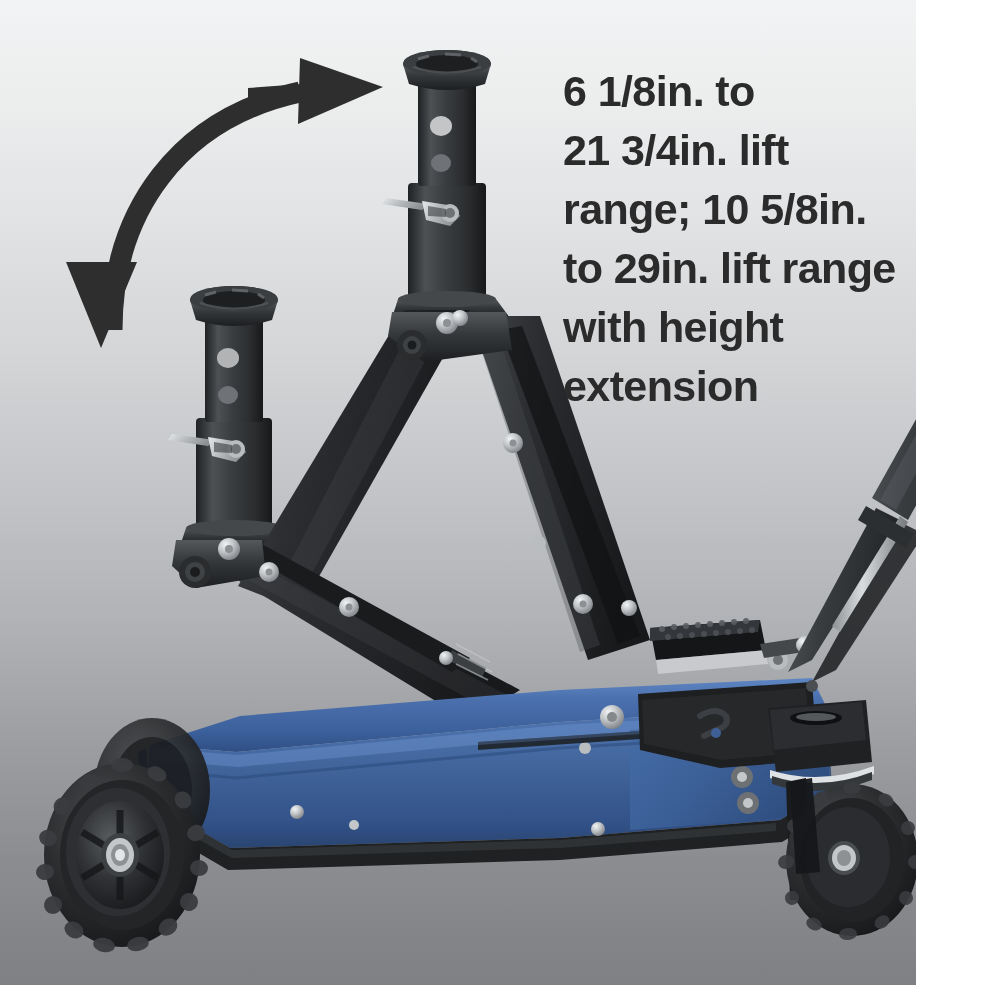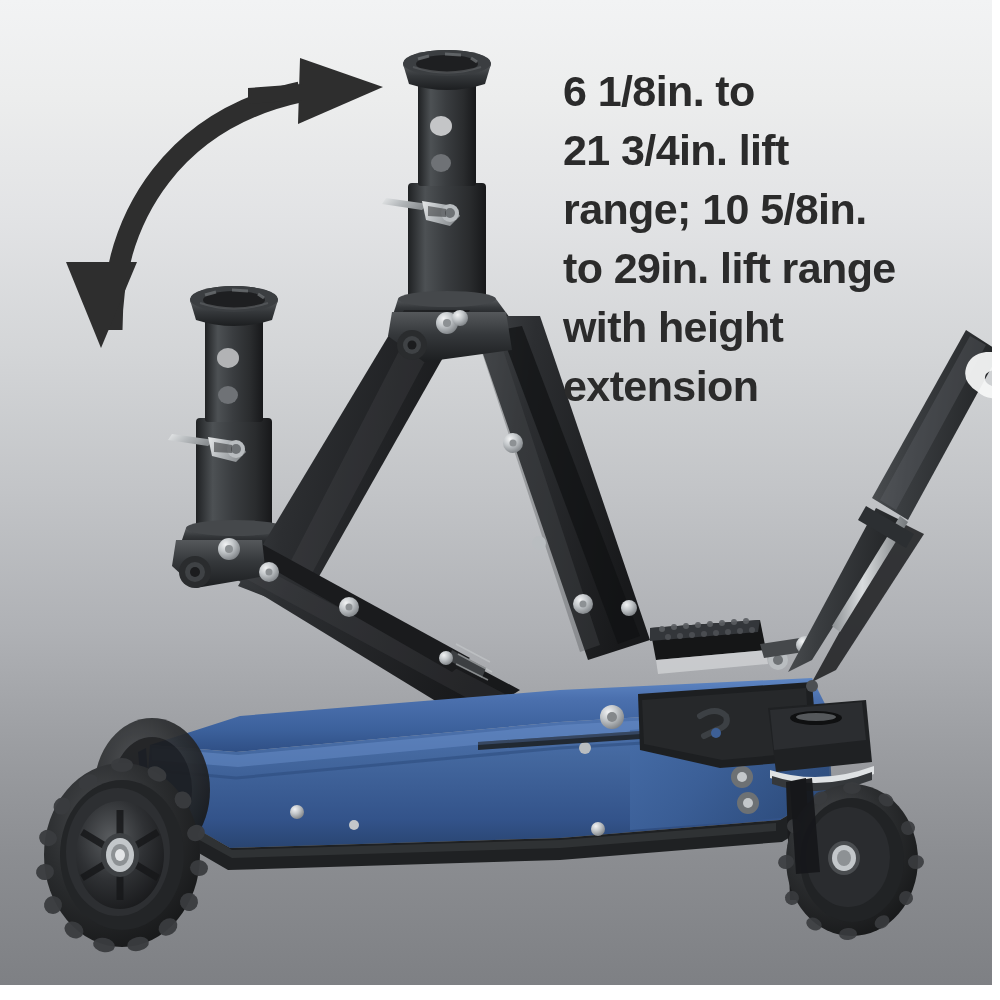--- a/index.html
+++ b/index.html
@@ -1,21 +1,21 @@
 <!DOCTYPE html>
 <html><head>
 <meta charset="utf-8">
 <title>Floor Jack Lift Range Product Image</title>
 <style>
   html,body{margin:0;padding:0;background:#fff;}
   body{font-family:"Liberation Sans","DejaVu Sans",sans-serif;}
 
   #stage{
     position:relative;
-    width:992px;height:1000px;
+    width:916px;height:1000px;
     overflow:hidden;
     background:#ffffff;
   }
 
   
   #bg{
     position:absolute;left:0;top:0;width:1000px;height:985px;
     background:linear-gradient(to bottom,
       #f2f3f4 0%,
       #eceded 10%,

